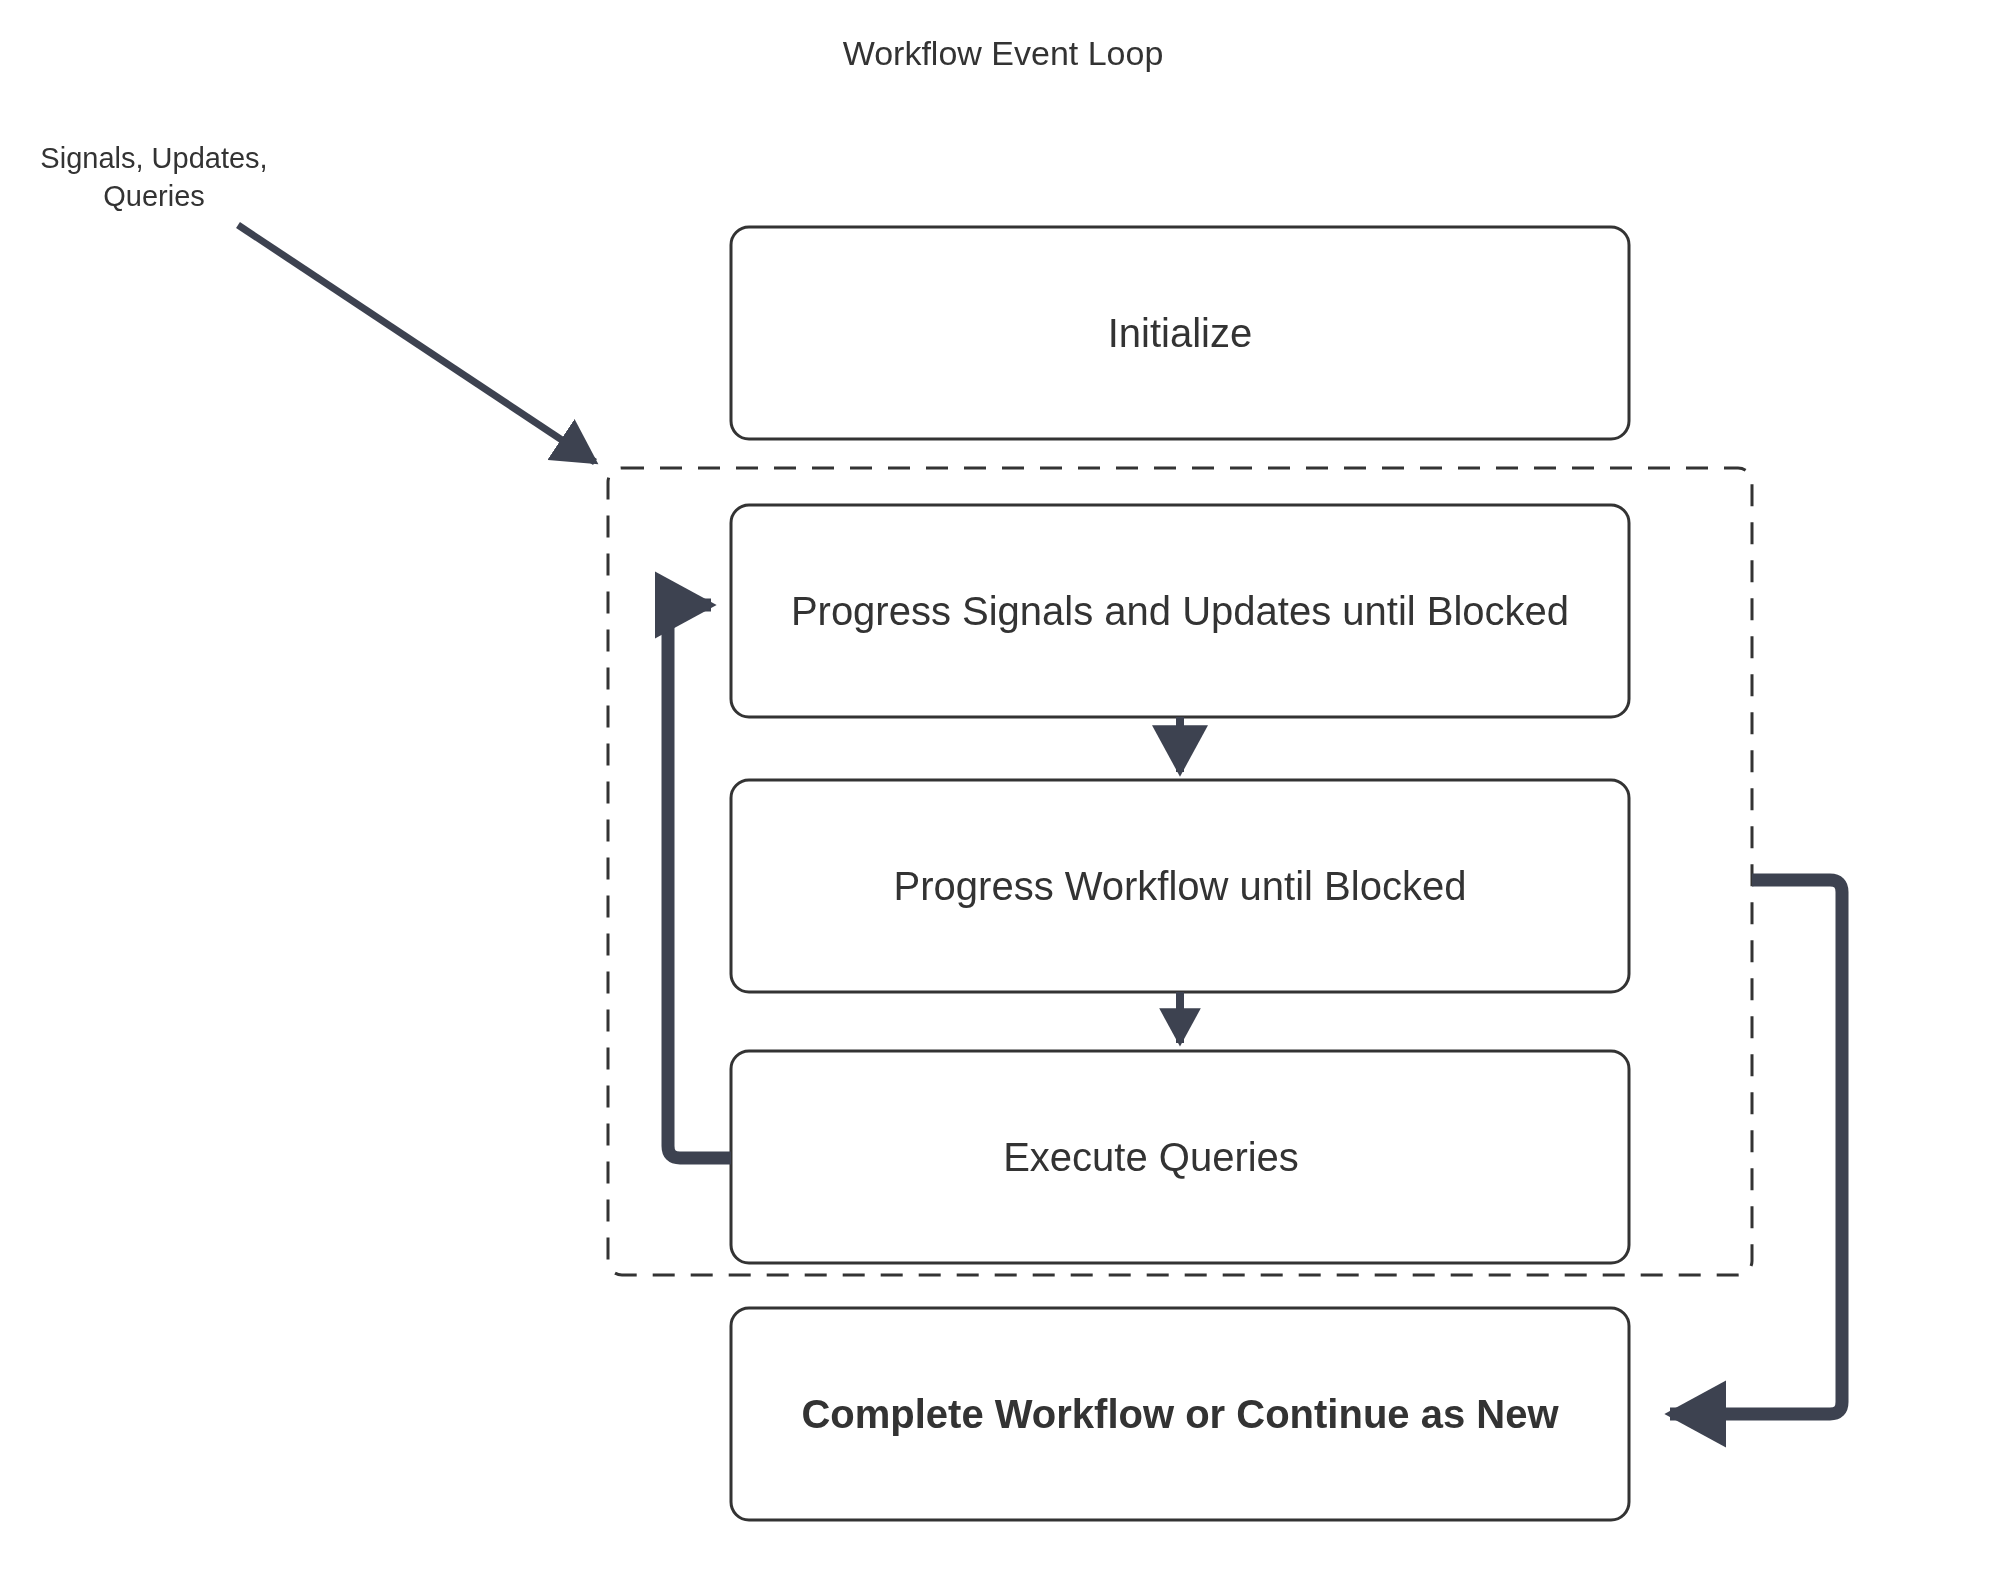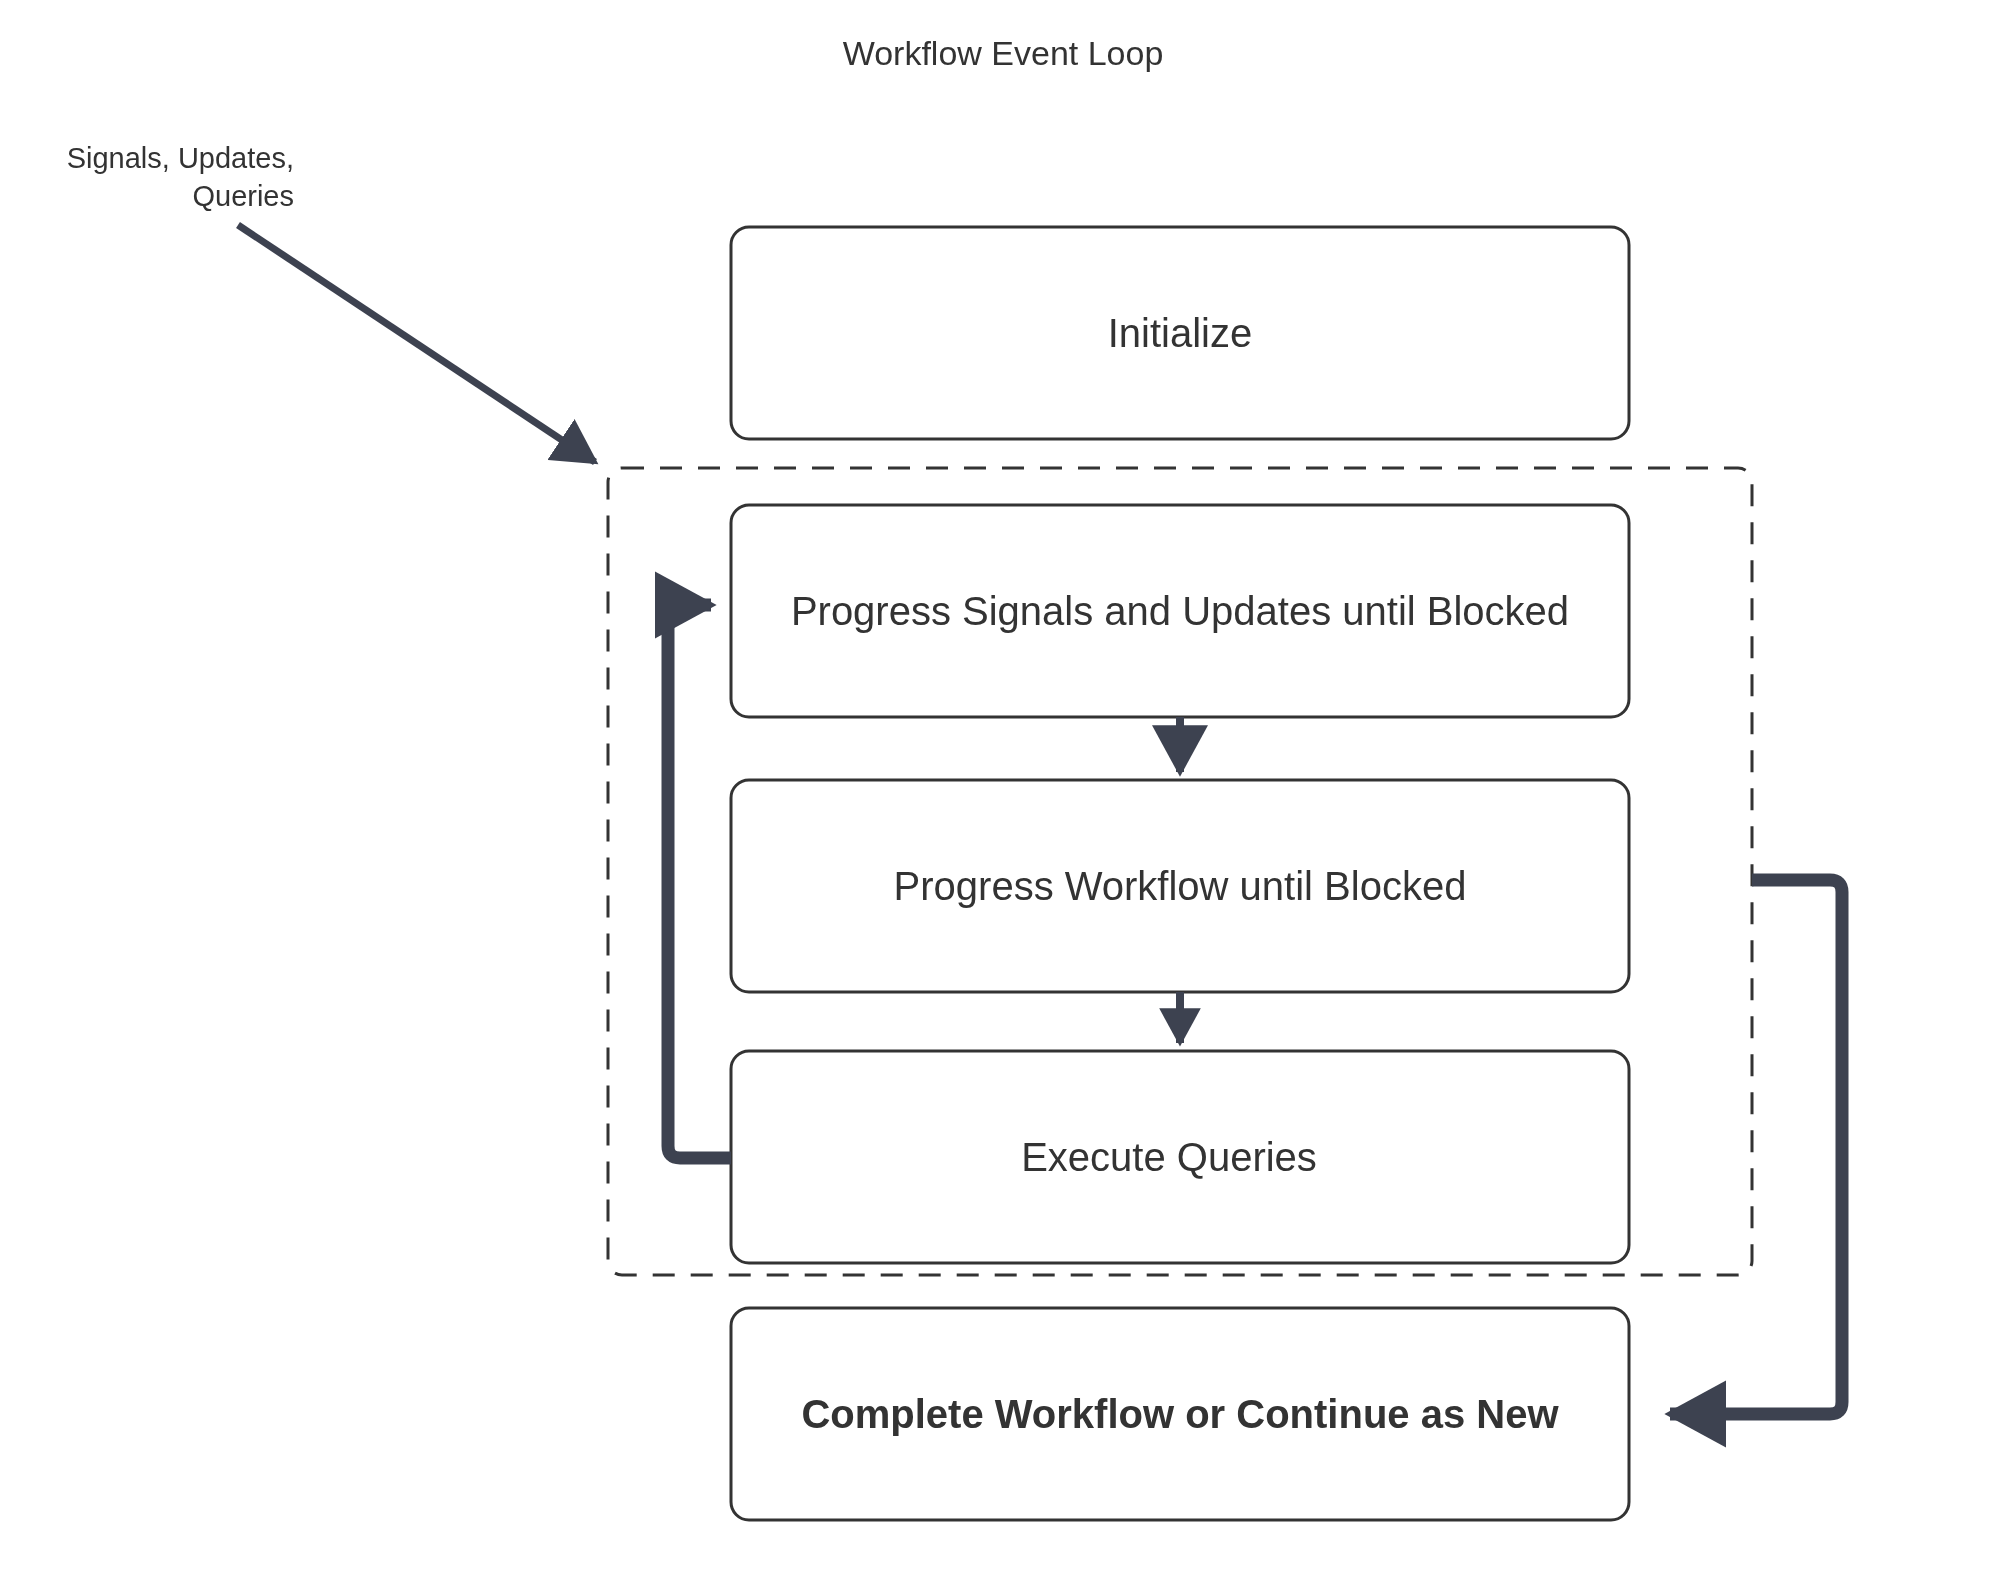--- a/index.html
+++ b/index.html
@@ -38,21 +38,21 @@
     position: absolute;
     left: 0;
     right: 0;
     top: 34px;
     text-align: center;
     font-size: 34px;
     color: #333333;
   }
   .edge-label {
     position: absolute;
-    text-align: right;
+    text-align: center;
     font-size: 29px;
     line-height: 1.3;
     color: #333333;
   }
 </style>
 </head>
 <body>
 
 <div id="canvas">
 
@@ -94,17 +94,17 @@
 
   <div class="edge-label" style="left:14px; top:140px; width:280px;">Signals, Updates,
 Queries</div>
 
   <div class="node-label" style="left:731px; top:227px; width:898px; height:212px;">Initialize</div>
 
   <div class="node-label" style="left:731px; top:780px; width:898px; height:212px;">Progress Workflow until Blocked</div>
 
   <div class="node-label" style="left:731px; top:505px; width:898px; height:212px;">Progress Signals and Updates until Blocked</div>
 
-  <div class="node-label" style="left:720px; top:1051px; width:898px; height:212px;">Execute Queries</div>
+  <div class="node-label" style="left:702px; top:1051px; width:898px; height:212px;">Execute Queries</div>
 
   <div class="node-label" style="left:731px; top:1308px; width:898px; height:212px;font-weight:bold;">Complete Workflow or Continue as New</div>
 
 </div>
 
 </body></html>

